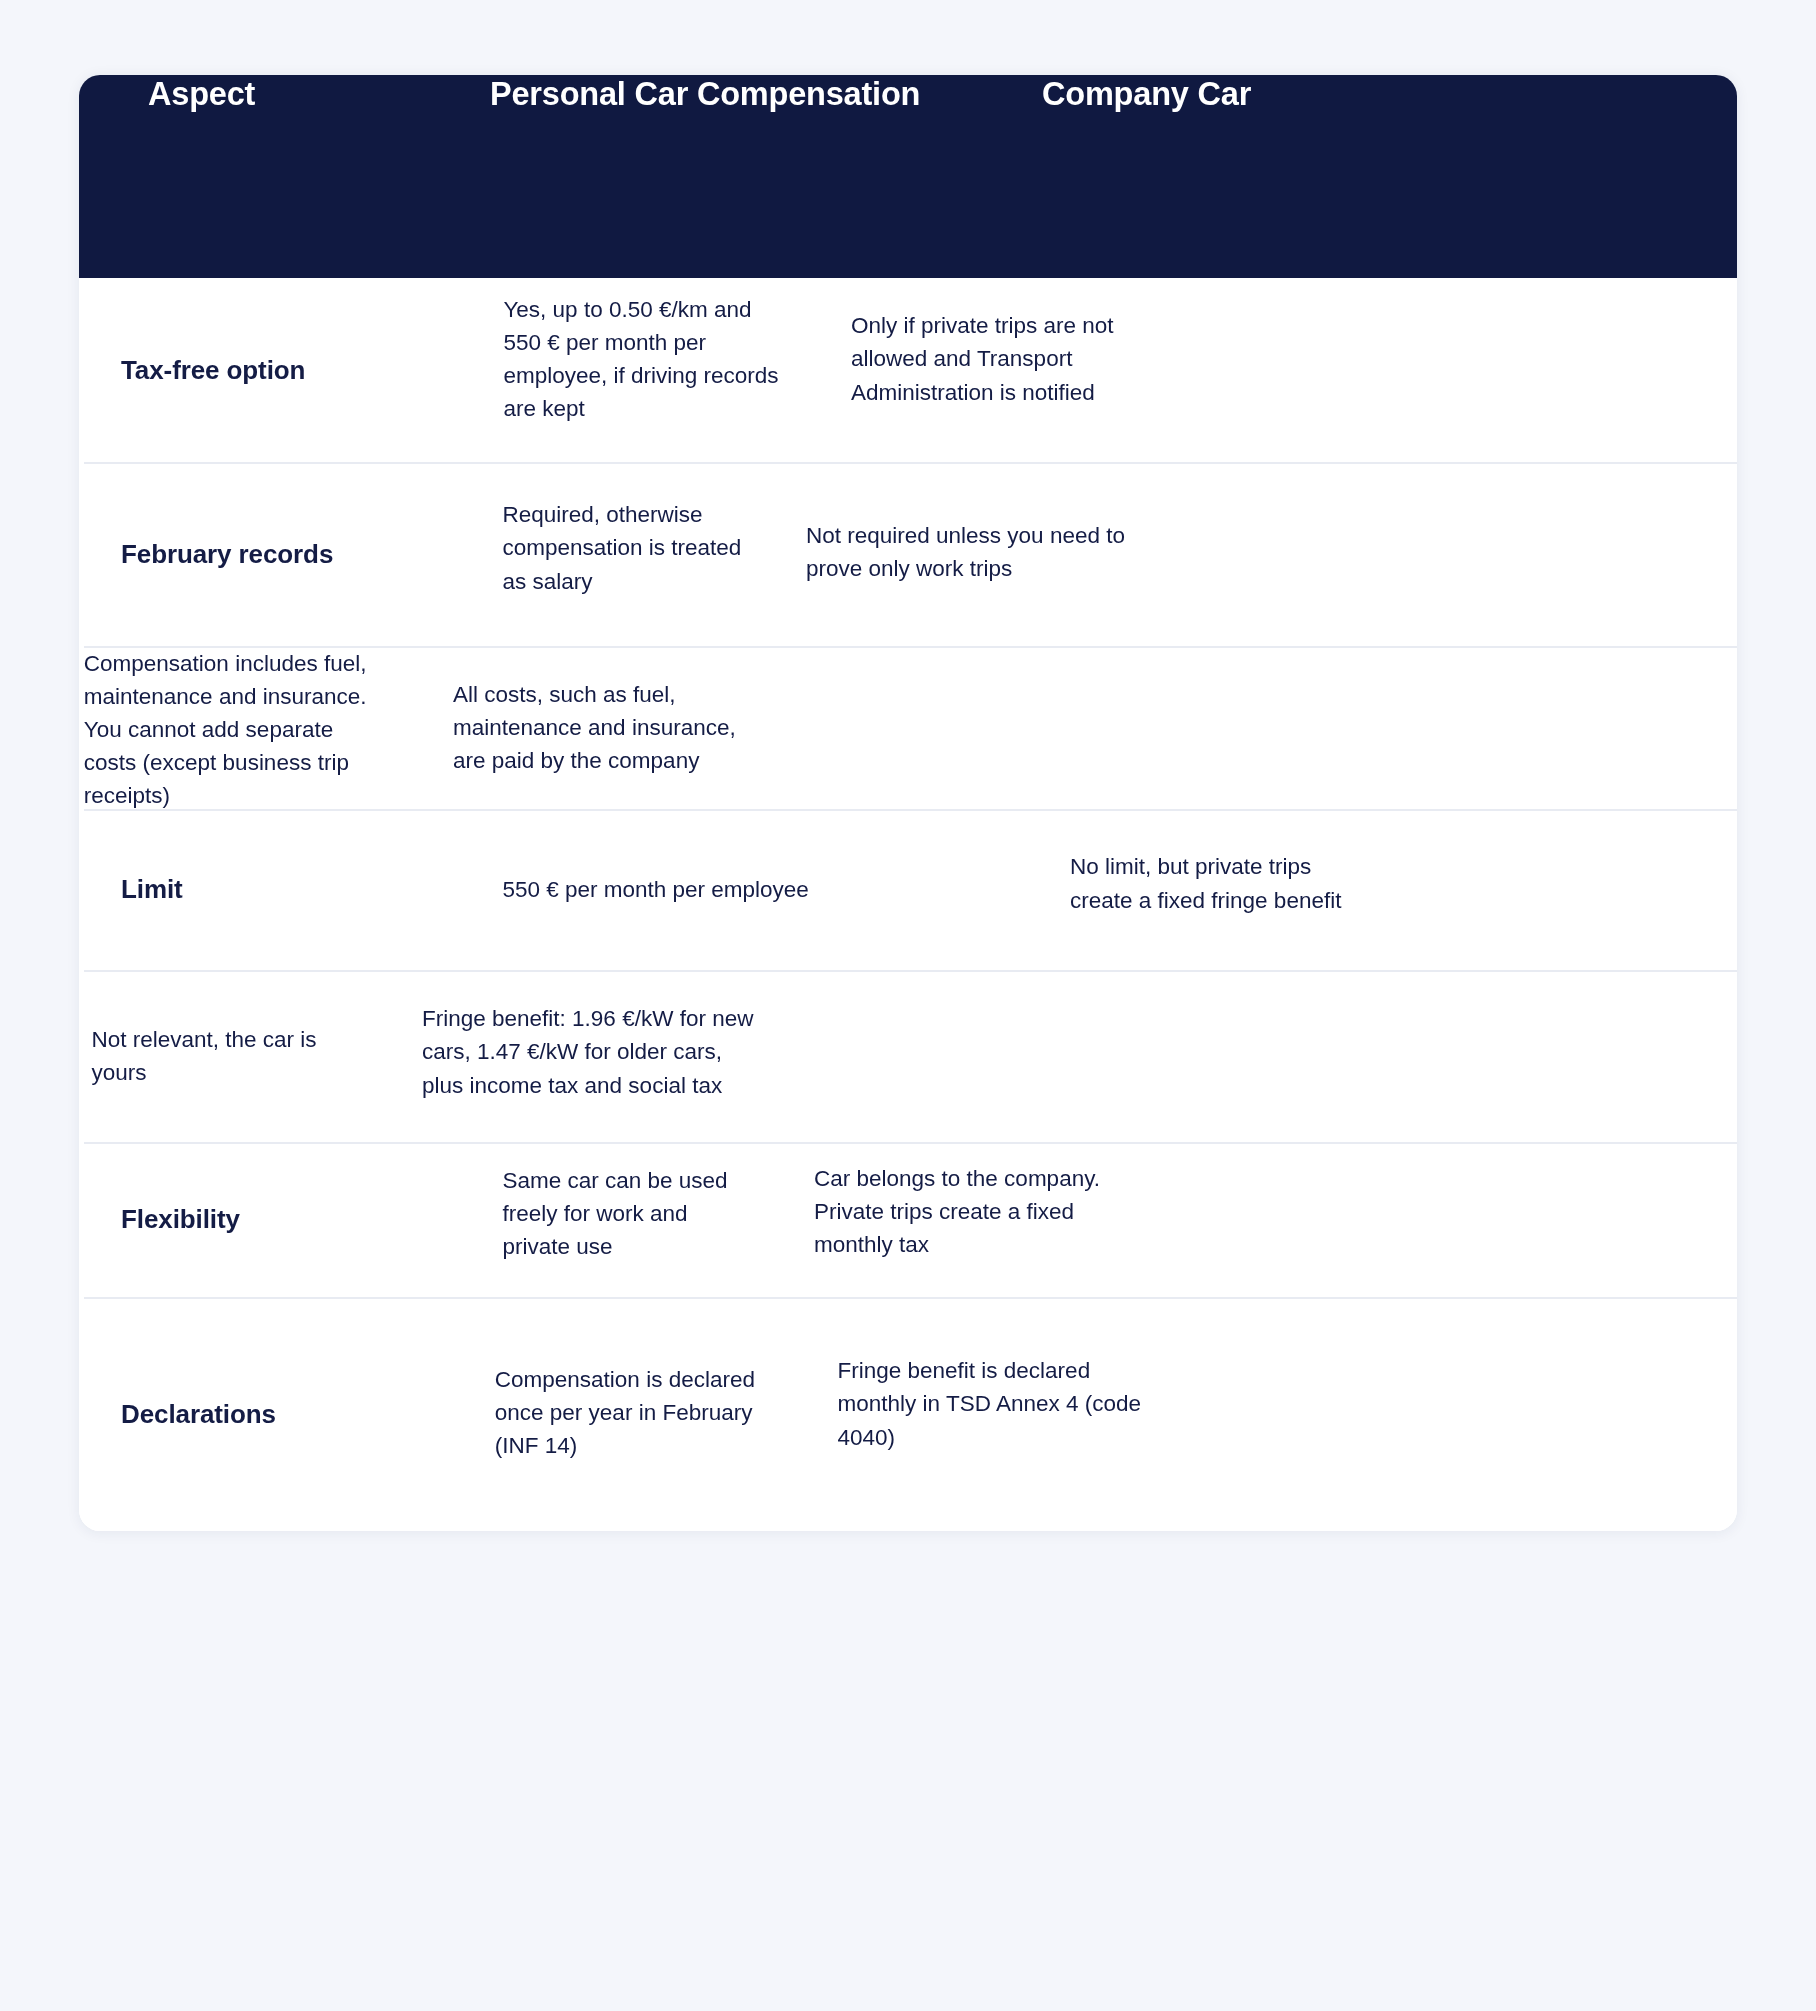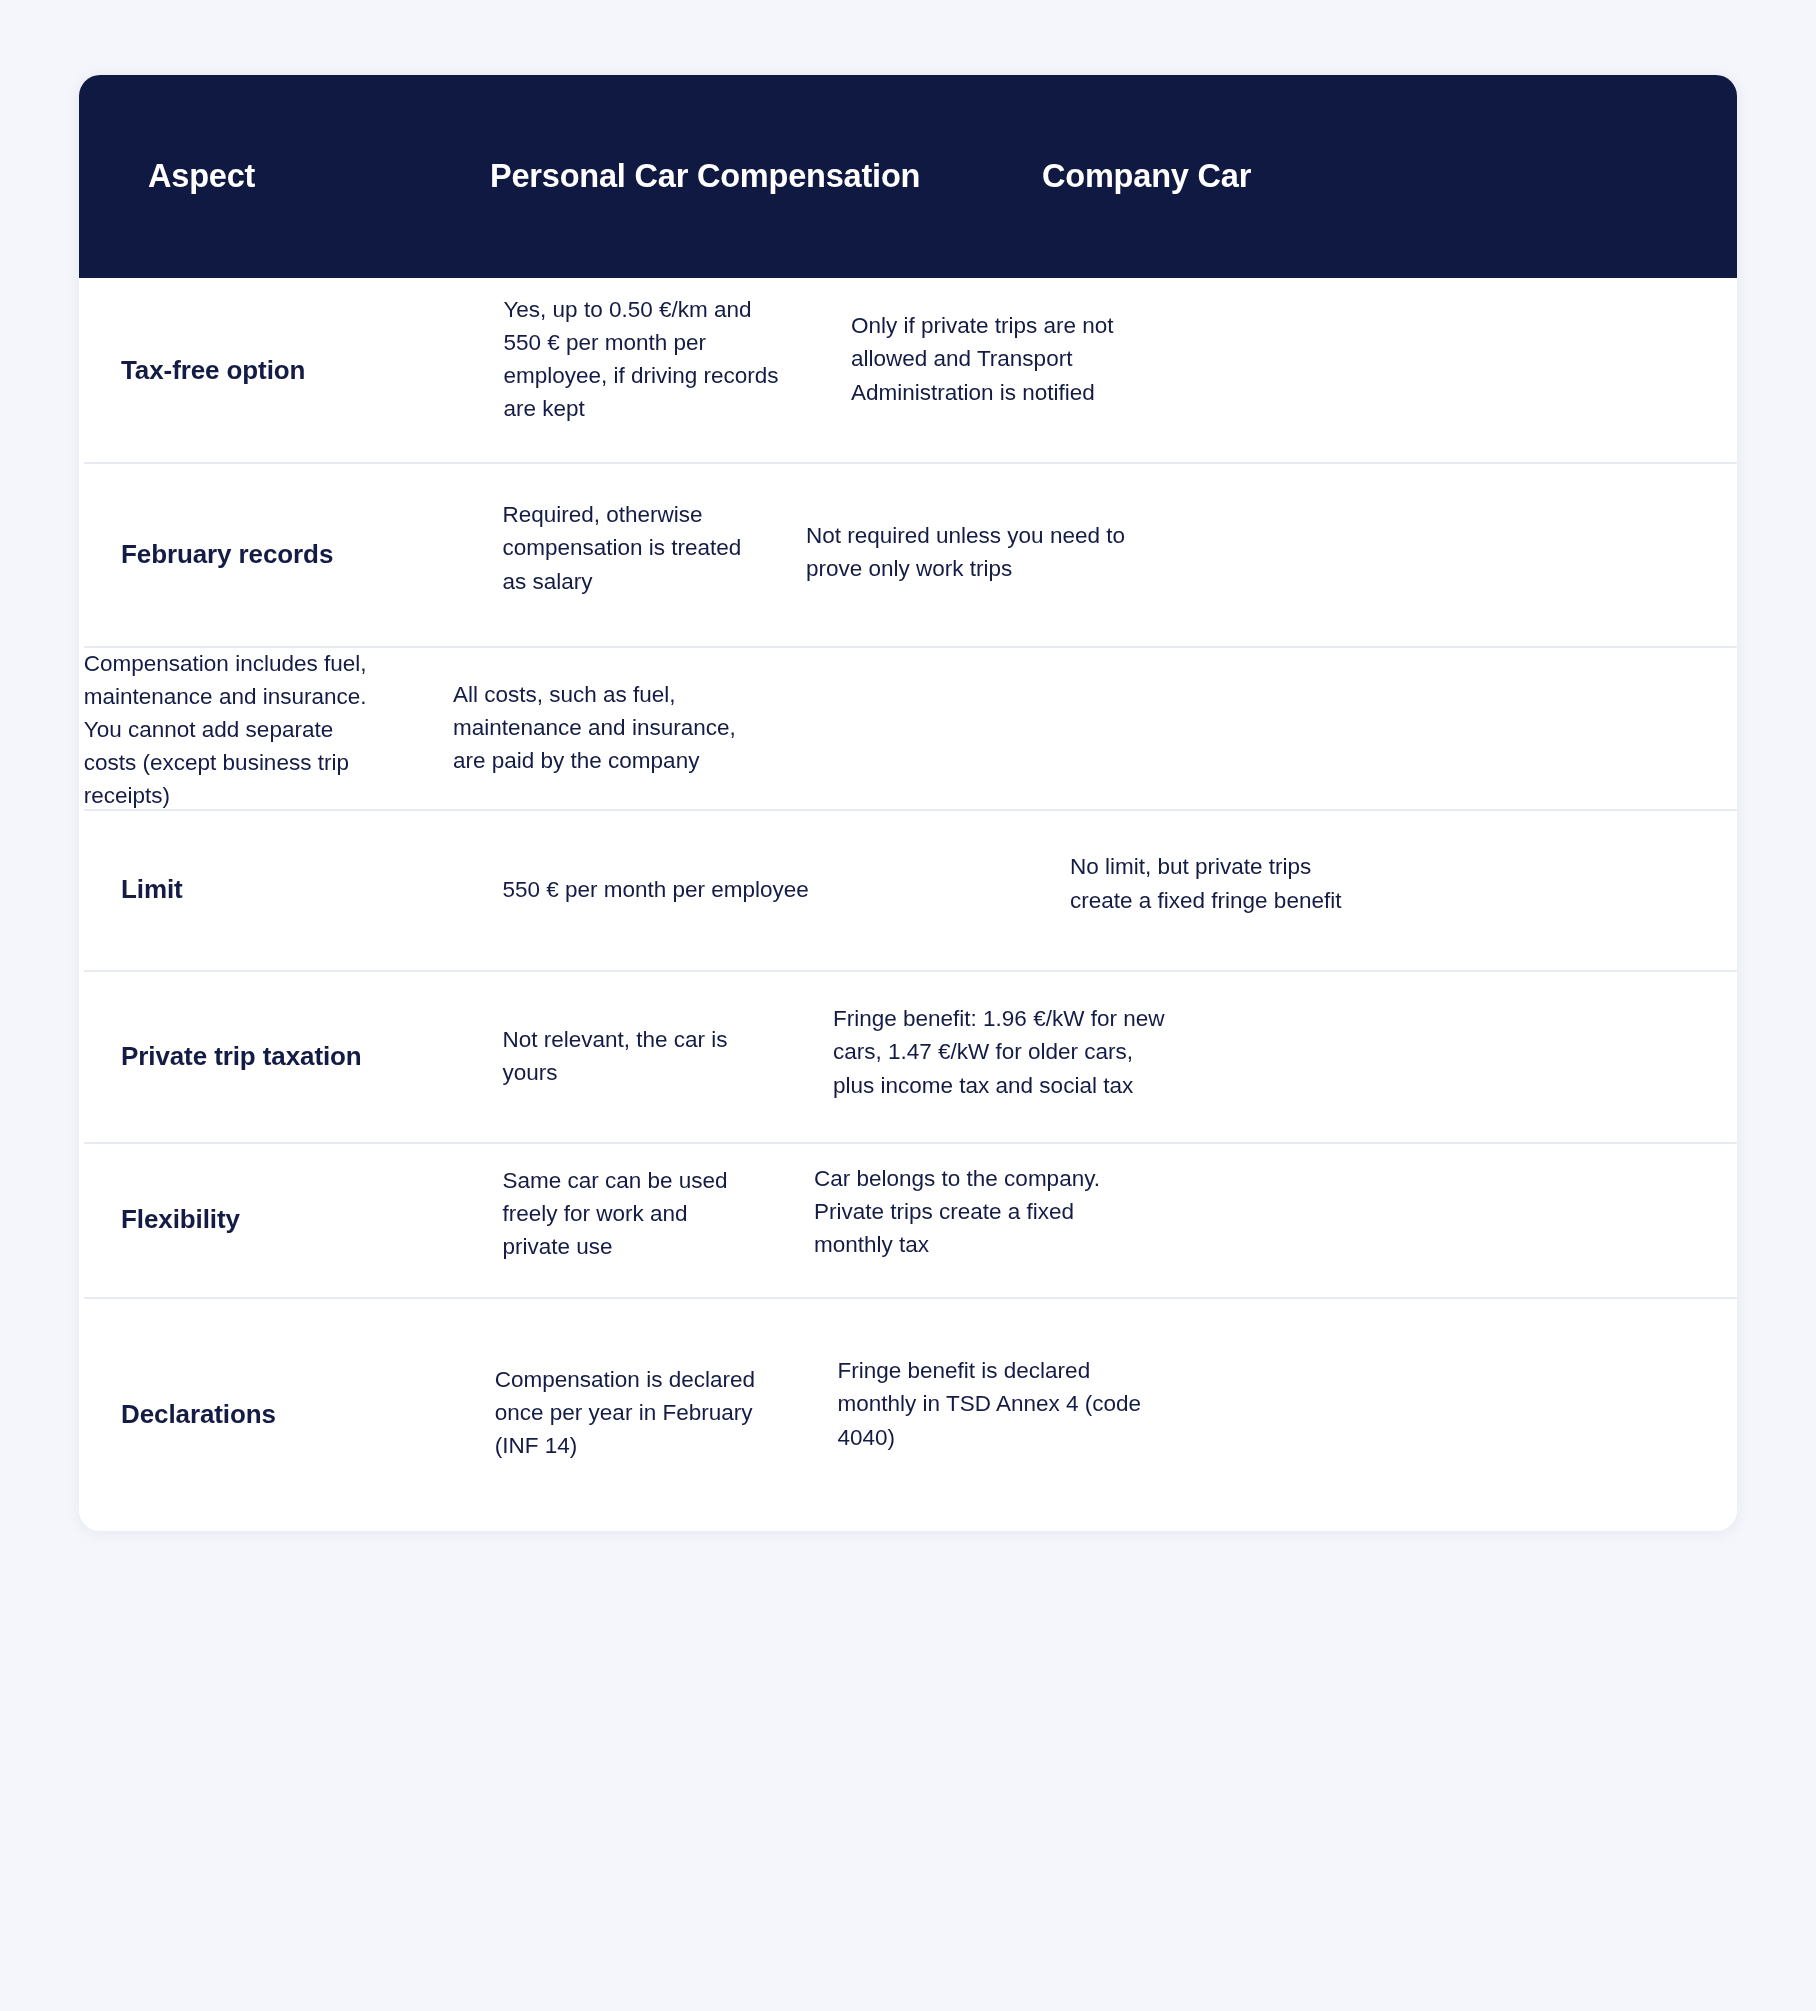--- a/index.html
+++ b/index.html
@@ -25,21 +25,20 @@
     border-radius: 21px;
     overflow: hidden;
     box-shadow: 0 1.9px 13.4px rgba(30, 40, 90, 0.07);
   }
 
   
   .table-head {
     display: flex;
     background: #101941;
     min-height: 203px;
-    align-items: center;
     padding: 0 0 0 0;
   }
 
   .th {
     color: #ffffff;
     font-size: 32.5px;
     font-weight: 700;
     line-height: 1.22;
     letter-spacing: -0.2px;
     padding-right: 29px;
@@ -183,21 +182,20 @@
         <div class="cell cell-company">All costs, such as fuel, maintenance and insurance, are paid by the company</div>
       </div>
 
       <div class="row row-3">
         <div class="cell cell-aspect">Limit</div>
         <div class="cell cell-personal">550 € per month per employee</div>
         <div class="cell cell-company">No limit, but private trips create a fixed fringe benefit</div>
       </div>
 
       <div class="row row-4">
-        <div class="cell cell-aspect">Private trip taxation</div>
         <div class="cell cell-personal">Not relevant, the car is yours</div>
         <div class="cell cell-company">Fringe benefit: 1.96 €/kW for new cars, 1.47 €/kW for older cars, plus income tax and social tax</div>
       </div>
 
       <div class="row row-5">
         <div class="cell cell-aspect">Flexibility</div>
         <div class="cell cell-personal">Same car can be used freely for work and private use</div>
         <div class="cell cell-company">Car belongs to the company. Private trips create a fixed monthly tax</div>
       </div>
 

